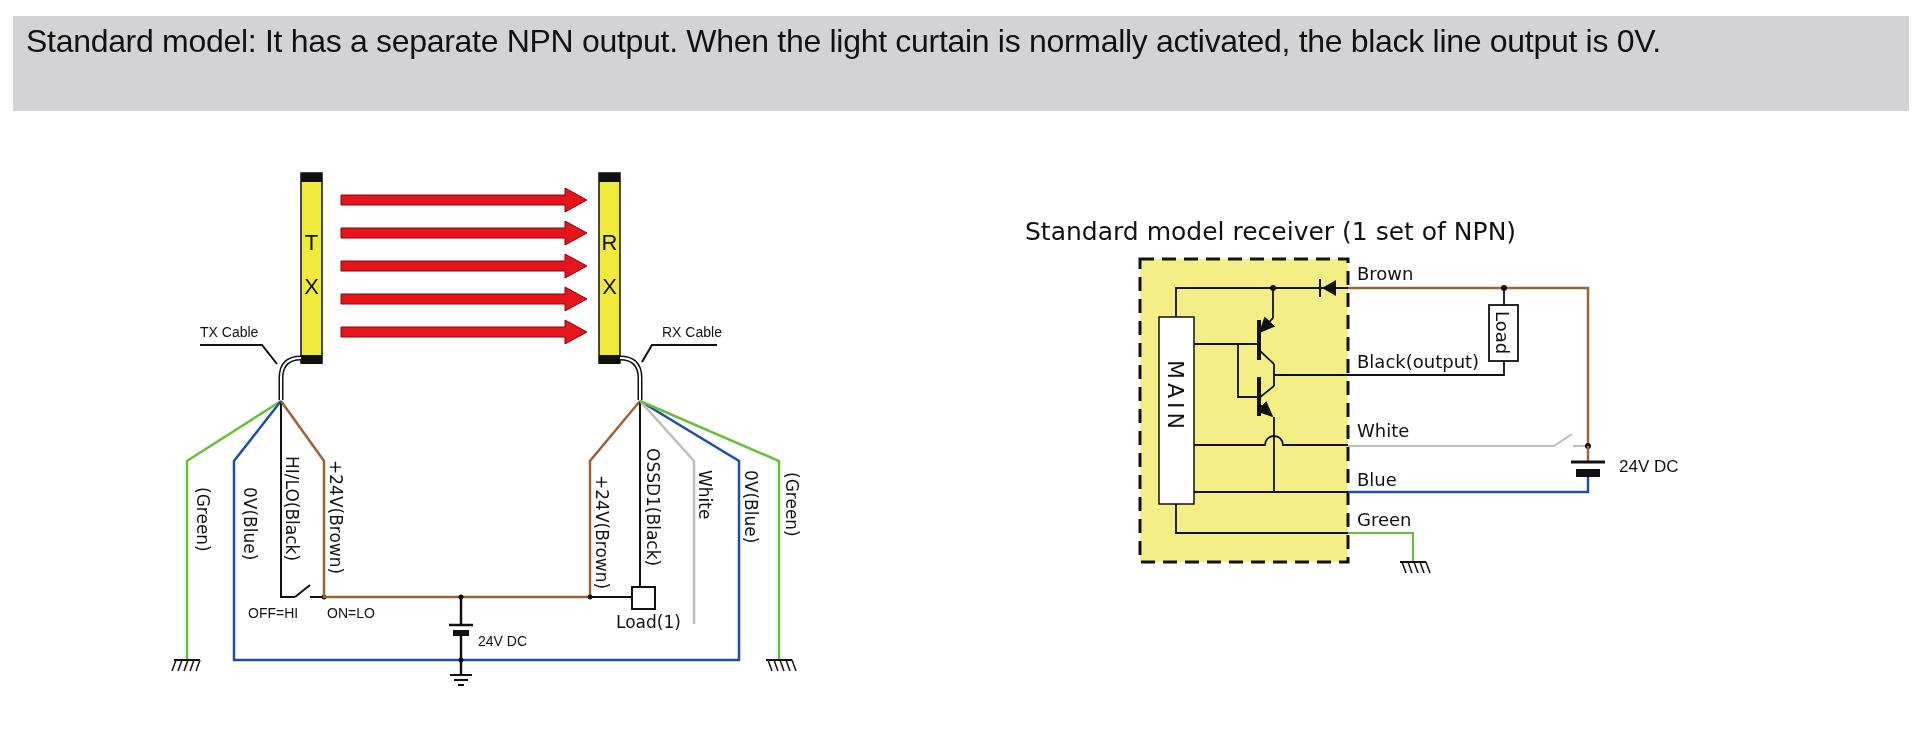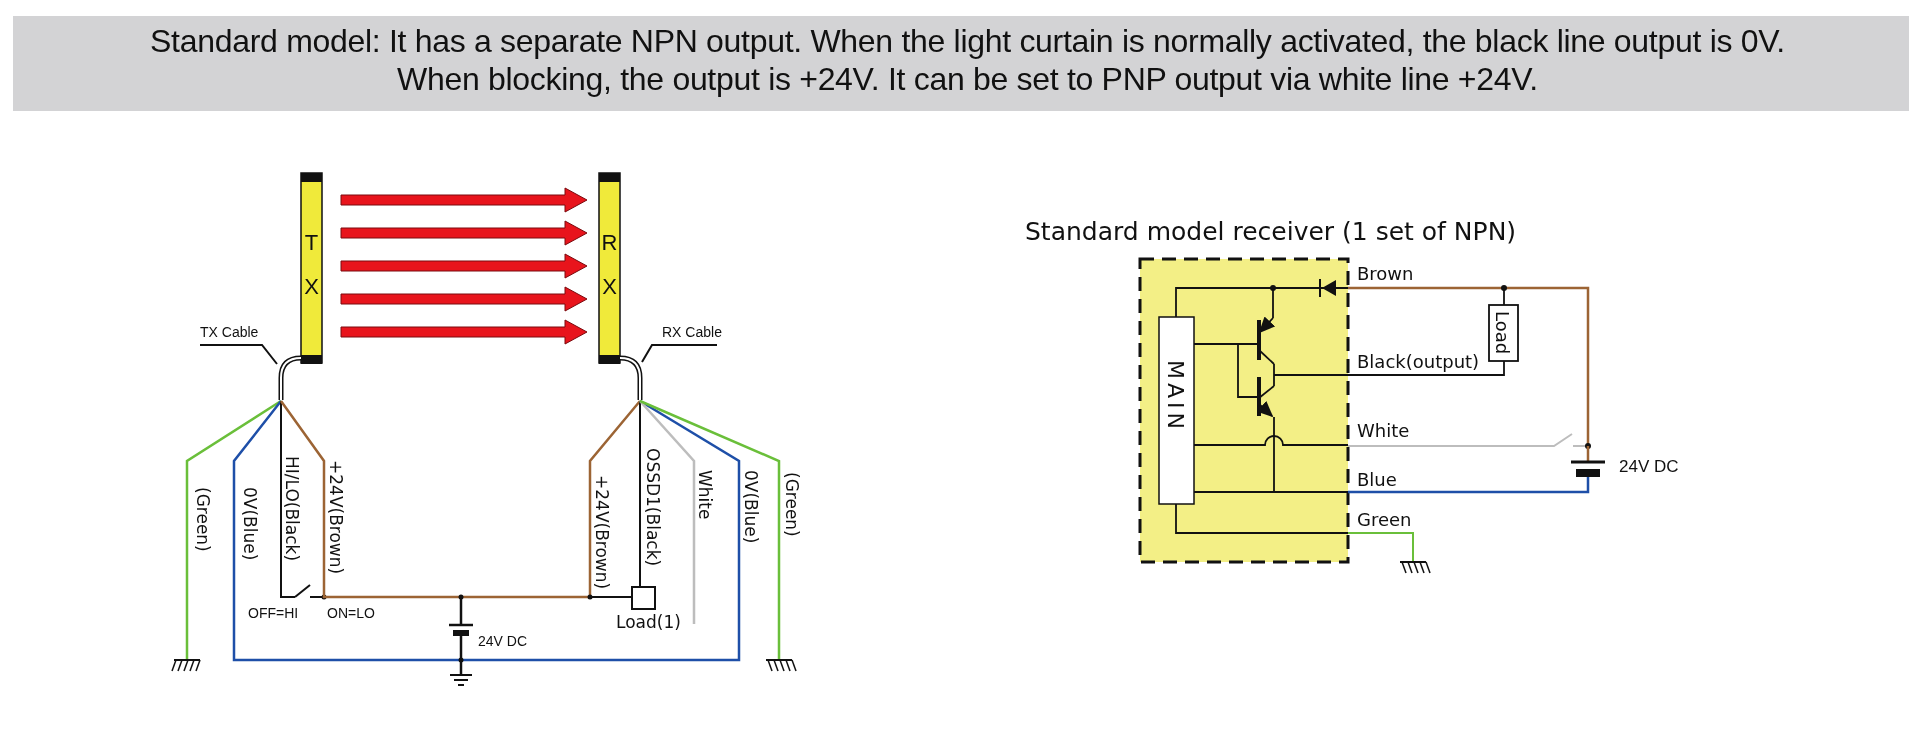--- a/index.html
+++ b/index.html
@@ -1,31 +1,30 @@
 <!DOCTYPE html>
 <html><head>
 <meta charset="utf-8">
 <style>
   html, body { margin: 0; padding: 0; background: #ffffff; }
   body { width: 1920px; height: 737px; position: relative; overflow: hidden;
          font-family: "DejaVu Sans", sans-serif; }
   .banner { position: absolute; left: 13px; top: 16px; width: 1896px; height: 95px;
             background: #d3d3d5; box-sizing: border-box; padding: 6px 0 0 13px; }
   .banner-line { font-family: "Liberation Sans", sans-serif; font-size: 32px; line-height: 38px;
-                 color: #111; letter-spacing: -0.3px; white-space: nowrap; text-align: center; }
+                 color: #111; letter-spacing: -0.3px; white-space: nowrap; }
   svg { position: absolute; left: 0; top: 0; }
   .lbl { font-family: "Liberation Sans", sans-serif; fill: #111; }
   .lbl-d { font-family: "DejaVu Sans", sans-serif; fill: #111; }
 </style>
 </head>
 <body>
 
 <div class="banner">
   <div class="banner-line">Standard model: It has a separate NPN output. When the light curtain is normally activated, the black line output is 0V.</div>
-  <div class="banner-line">When blocking, the output is +24V. It can be set to PNP output via white line +24V.</div>
 </div>
 
 <svg width="1920" height="737" viewBox="0 0 1920 737">
   <defs>
     <marker id="arrowhead" markerWidth="10" markerHeight="10" refX="8" refY="4" orient="auto">
       <path d="M0,0 L9,4 L0,8 Z" fill="#111"></path>
     </marker>
   </defs>
 
   <g>

